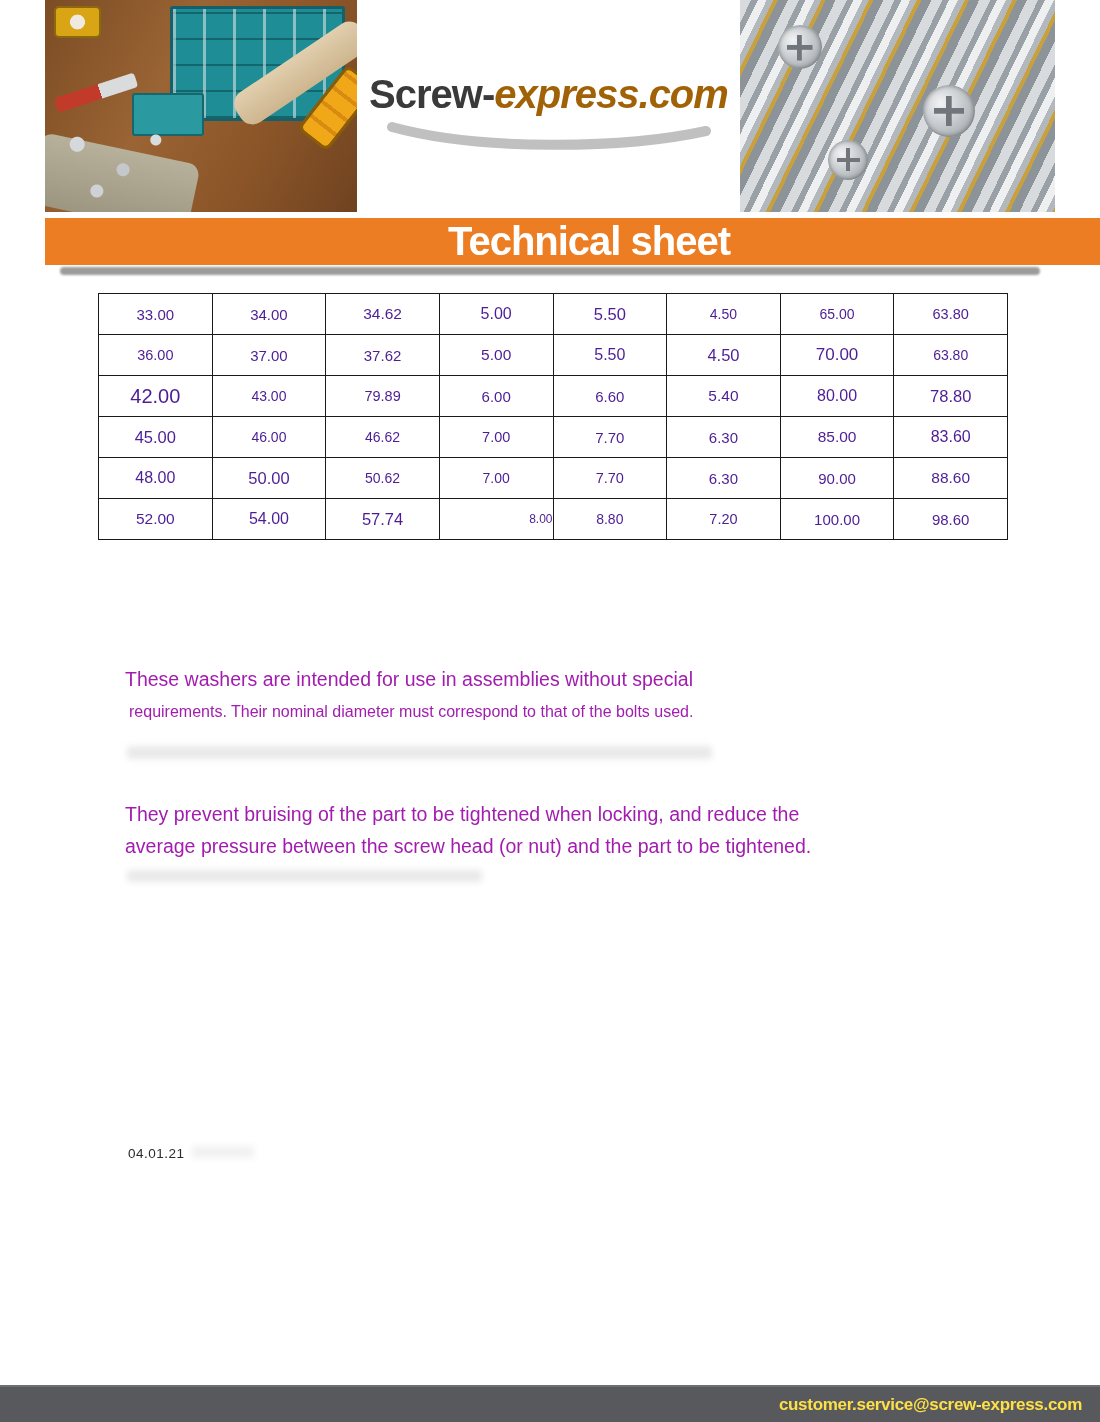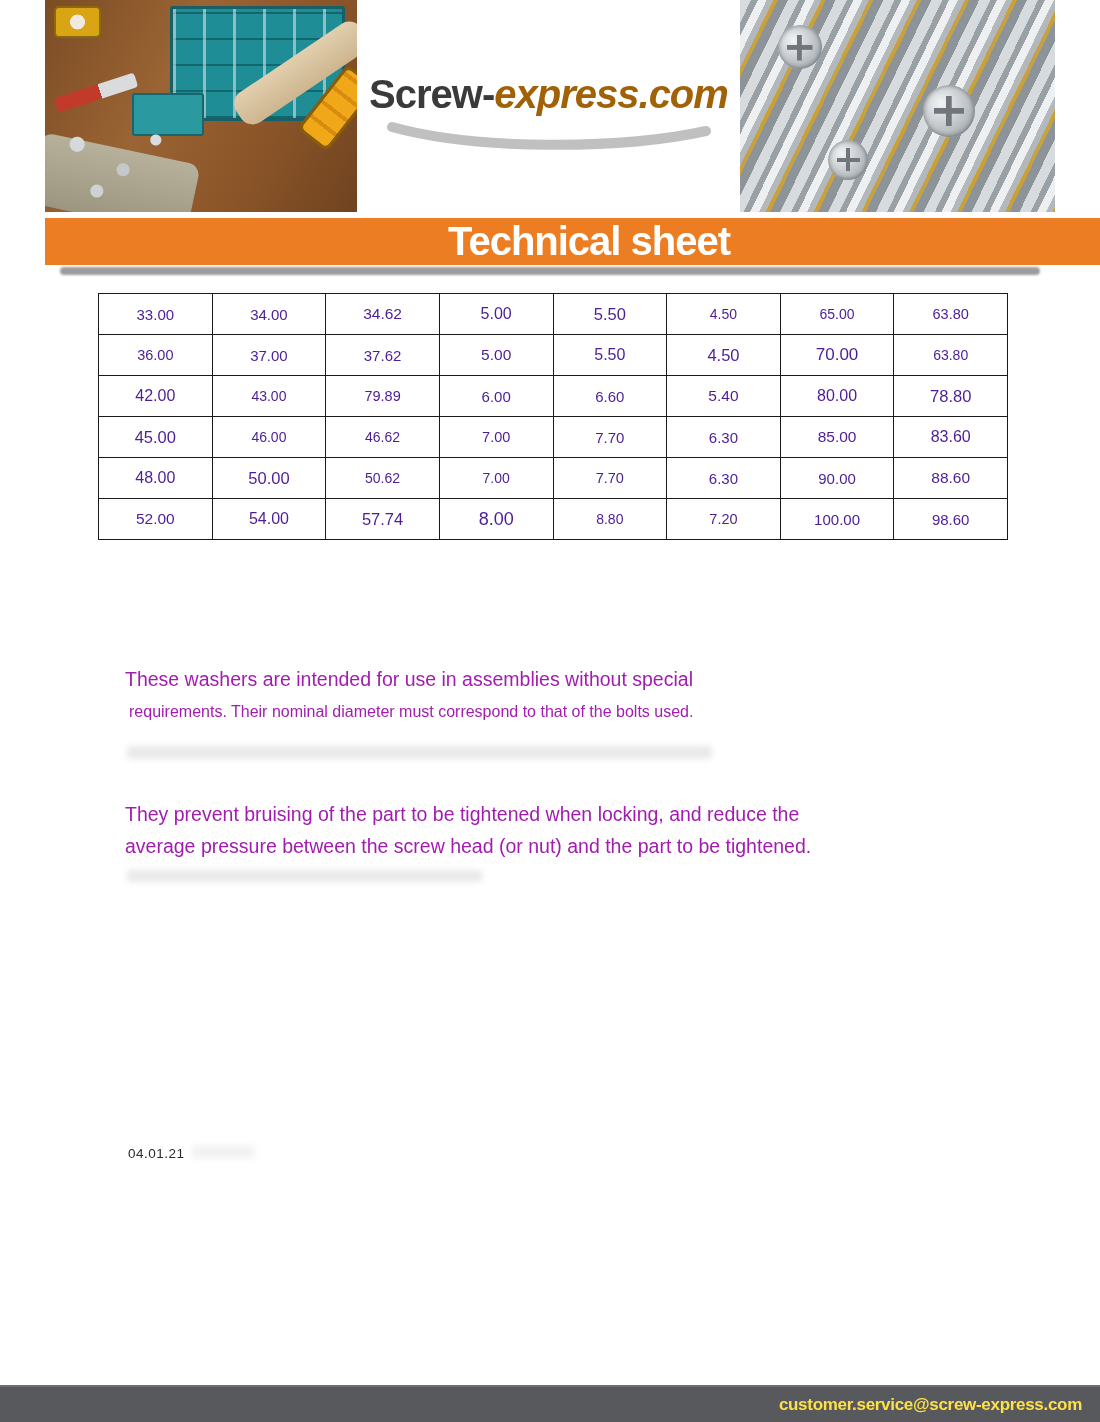--- a/index.html
+++ b/index.html
@@ -206,21 +206,21 @@
           <td style="font-size: 14.5px;">36.00</td>
           <td style="font-size: 15px;">37.00</td>
           <td style="font-size: 15px;">37.62</td>
           <td style="font-size: 15.5px;">5.00</td>
           <td style="font-size: 16px;">5.50</td>
           <td style="font-size: 16.5px;">4.50</td>
           <td style="font-size: 17px; margin-top: 32px;">70.00</td>
           <td style="font-size: 14px;">63.80</td>
         </tr>
         <tr>
-          <td style="font-size: 16px;">42.00</td>
+          <td style="font-size: 20px;">42.00</td>
           <td style="font-size: 14px;">43.00</td>
           <td style="font-size: 14.5px;">79.89</td>
           <td style="font-size: 15px;">6.00</td>
           <td style="font-size: 15px;">6.60</td>
           <td style="font-size: 15.5px;">5.40</td>
           <td style="font-size: 16px;">80.00</td>
           <td style="font-size: 16.5px;">78.80</td>
         </tr>
         <tr>
           <td style="font-size: 16.5px;">45.00</td>
@@ -239,21 +239,21 @@
           <td style="font-size: 14px;">7.00</td>
           <td style="font-size: 14.5px;">7.70</td>
           <td style="font-size: 15px;">6.30</td>
           <td style="font-size: 15px;">90.00</td>
           <td style="font-size: 15.5px;">88.60</td>
         </tr>
         <tr>
           <td style="font-size: 15.5px;">52.00</td>
           <td style="font-size: 16px;">54.00</td>
           <td style="font-size: 16.5px;">57.74</td>
-          <td style="font-size: 18px;">8.00</td>
+          <td style="font-size: 12px; text-align: right;">8.00</td>
           <td style="font-size: 14px;">8.80</td>
           <td style="font-size: 14.5px;">7.20</td>
           <td style="font-size: 15px;">100.00</td>
           <td style="font-size: 15px;">98.60</td>
         </tr>
       </tbody>
   </table>
 
   <div class="para para1">
     <div class="line1">These washers are intended for use in assemblies without special</div>

